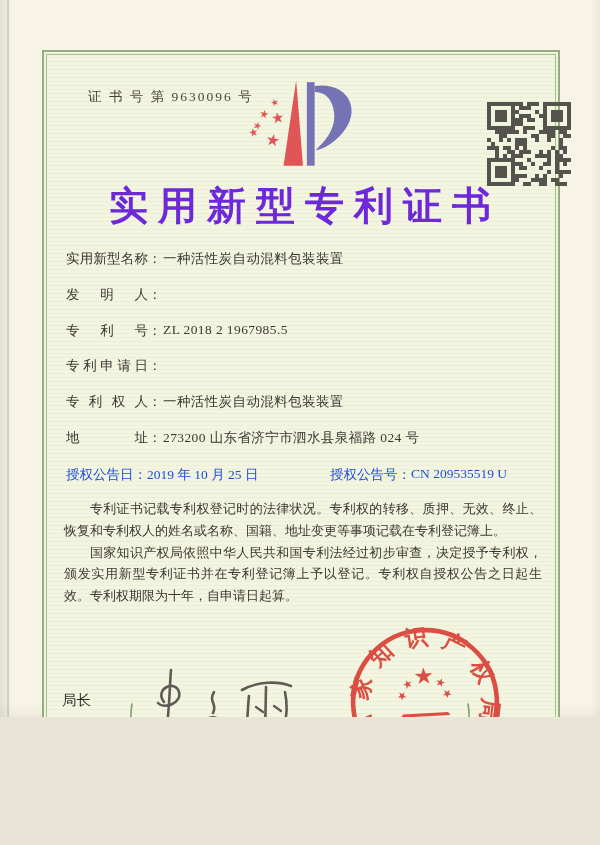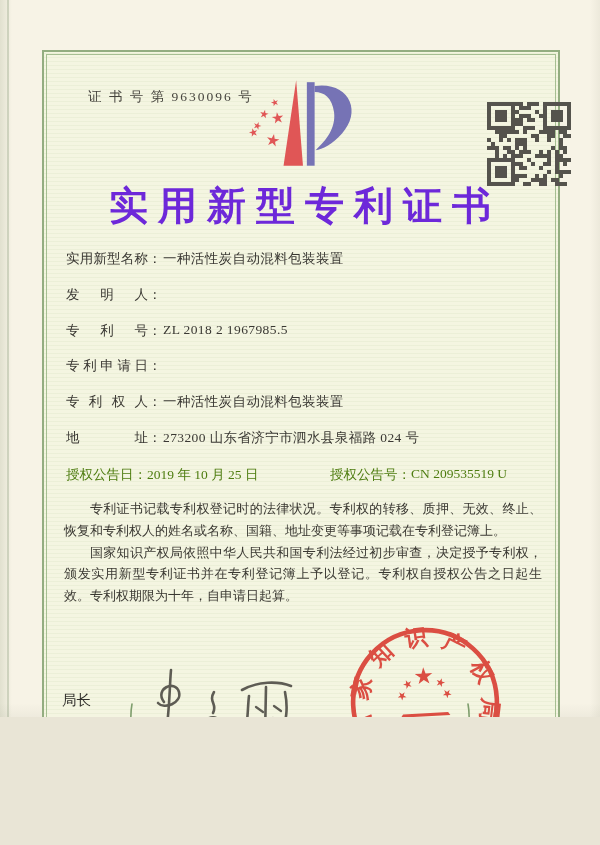--- a/index.html
+++ b/index.html
@@ -18,21 +18,21 @@
   .logo{position:absolute;left:234px;top:70px;width:136px;height:104px;}
   .qr{position:absolute;left:487px;top:102px;width:84px;height:84px;}
   .qr i{position:absolute;width:4px;height:4px;background:#55534d;}
   .title{position:absolute;left:0;top:179px;width:600px;text-align:center;font-size:39px;font-weight:bold;
     letter-spacing:10px;text-indent:10px;color:#6d28d9;}
   .rows{position:absolute;left:66px;top:250px;width:440px;}
   .row{height:35.8px;display:flex;font-size:13.5px;color:#3a3833;}
   .row .lbl{width:82px;text-align-last:justify;flex:none;}
   .row .colon{width:15px;flex:none;}
   .row .val{flex:1;letter-spacing:.4px;white-space:nowrap;}
-  .grant{position:absolute;left:66px;top:466px;width:478px;display:flex;font-size:13.5px;color:#4d7c0f;}
+  .grant{position:absolute;left:66px;top:466px;width:478px;display:flex;font-size:13.5px;color:#1d4ed8;}
   .grant .pair{display:flex;}
   .grant .pair.first{width:264px;flex:none;}
   .paras{position:absolute;left:64px;top:498px;width:478px;font-size:13px;line-height:21.8px;
     color:#3a3832;text-align:justify;}
   .paras p{margin:0;text-indent:2em;}
   .signer{position:absolute;left:62px;top:686px;font-size:14.5px;color:#2f2e2a;line-height:29px;}
   .sig{position:absolute;left:134px;top:662px;width:195px;height:98px;}
   .seal{position:absolute;left:348px;top:625px;width:154px;height:154px;opacity:.88;transform:rotate(-3deg);}
   .sealdate{position:absolute;left:352px;top:736px;font-size:13.5px;color:#2b2925;letter-spacing:1px;z-index:3;}
   .pagenum{position:absolute;left:0;top:766px;width:600px;text-align:center;font-size:12px;color:#45433c;letter-spacing:2px;}

